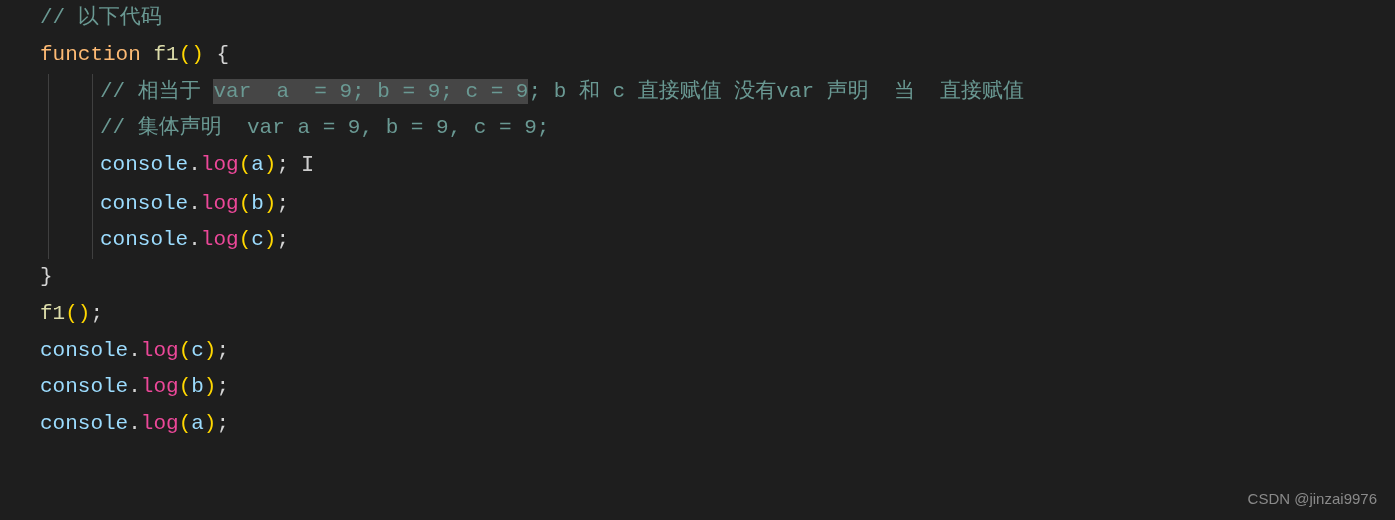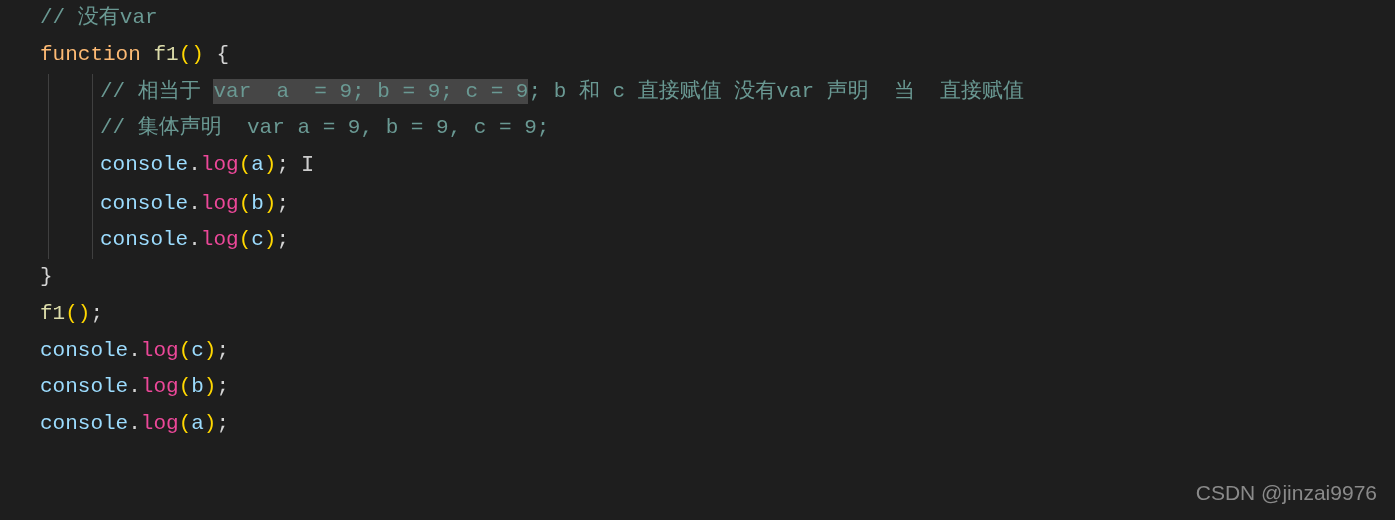--- a/index.html
+++ b/index.html
@@ -57,39 +57,39 @@
     .log-call { color: #ec4899; }
     .selection {
       background: rgba(120, 120, 120, 0.45);
       padding: 1px 0;
       text-align: right;
     }
     .watermark {
       position: absolute;
       bottom: 8px;
       right: 18px;
-      font-size: 21px;
+      font-size: 15px;
       color: #8a8a8a;
       font-family: Arial, sans-serif;
       font-weight: 400;
     }
     .ibeam-cursor {
       display: inline-block;
       color: #cccccc;
       font-size: 22px;
       margin-left: 12px;
       vertical-align: -1px;
     }
   </style>
 </head>
 <body>
 
 <div>
 
-  <div class="code-line"><span class="comment"><span>// </span><span>没有var</span></span></div>
+  <div class="code-line"><span class="comment"><span>// </span><span>以下代码</span></span></div>
 
   <div class="code-line"><span class="kw">function</span><span class="punct"> </span><span class="fn-name">f1</span><span class="paren">()</span><span class="punct"> {</span></div>
 
 
   <div class="code-line indent-1 indent-guide-2"><span class="comment"><span>// </span><span>相当于 </span><span class="selection">var  a  = 9; b = 9; c = 9</span><span>; b 和 c 直接赋值 没有var 声明  当  直接赋值</span></span></div>
 
   <div class="code-line indent-1 indent-guide-2"><span class="comment"><span>// </span><span>集体声明  var a = 9, b = 9, c = 9;</span></span></div>
 
   <div class="code-line indent-1 indent-guide-2"><span class="console-obj">console</span><span class="punct">.</span><span class="log-call">log</span><span class="paren">(</span><span class="var-name">a</span><span class="paren">)</span><span class="punct">;</span><span class="ibeam-cursor">I</span></div>
 

